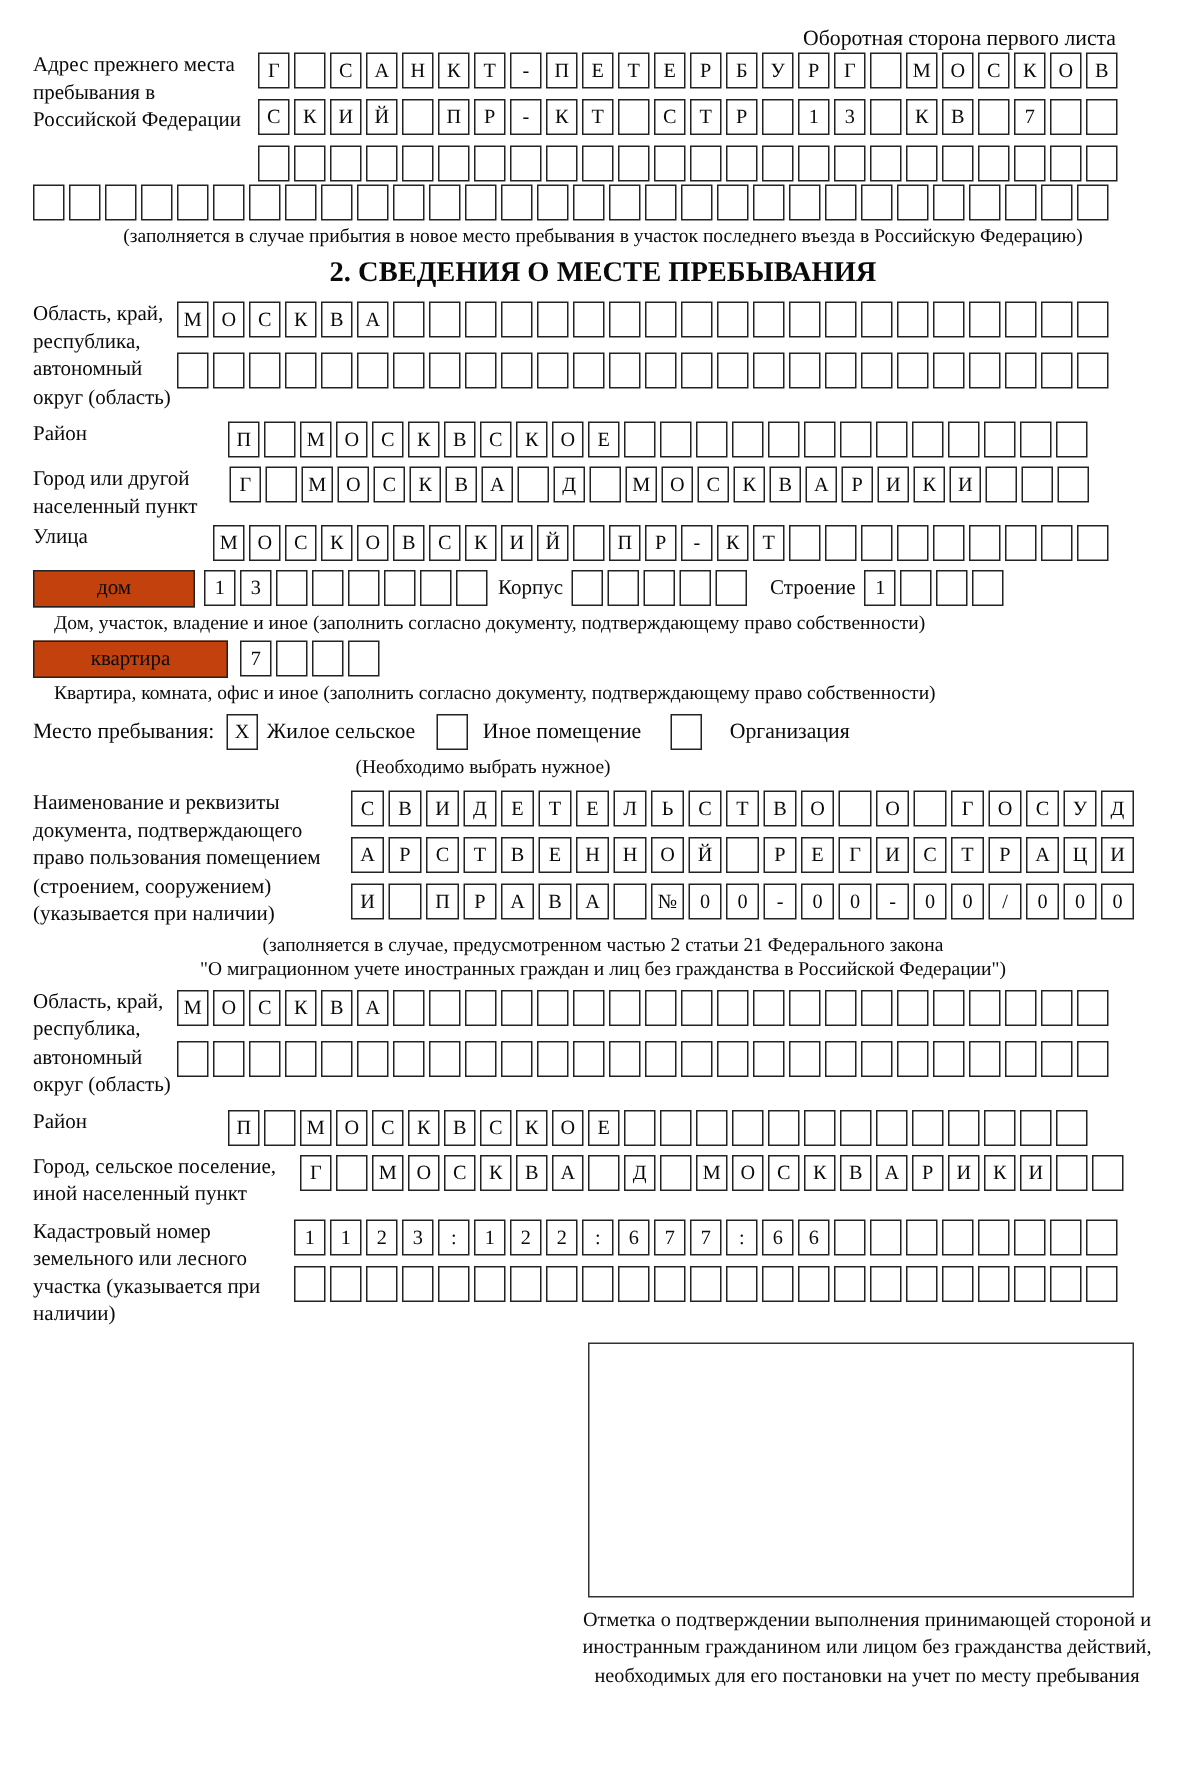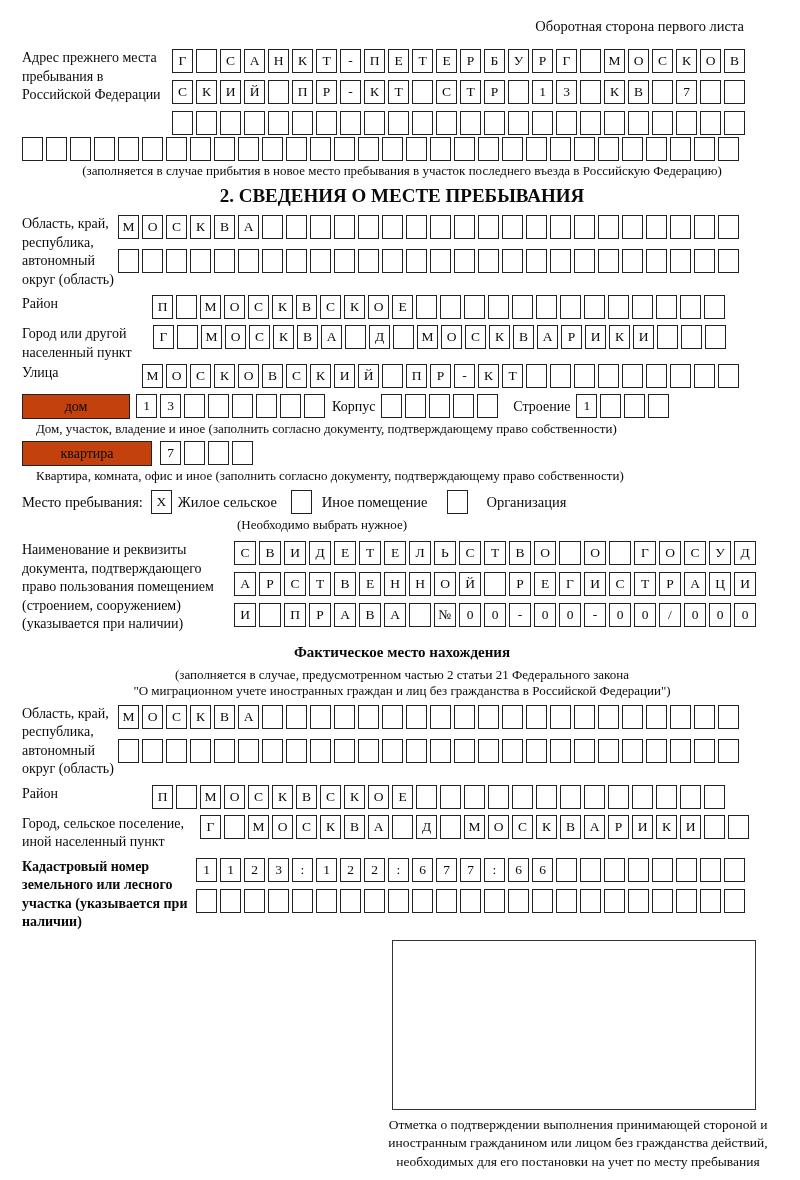--- a/index.html
+++ b/index.html
@@ -1,35 +1,35 @@
 <!DOCTYPE html>
 <html><head>
 <meta charset="utf-8">
 <style>
   html,body{margin:0;padding:0;background:#fff;color:#0a0a0a;}
   body{width:800px;height:1180px;overflow:hidden;font-family:"Liberation Serif",serif;}
   .page{padding:18px 18px 0 22px;}
-  .note{text-align:right;font-size:14.5px;padding-right:38px;margin-bottom:14px;}
+  .note{text-align:right;font-size:14.5px;padding-right:38px;}
   .frow{display:flex;align-items:flex-start;}
   .lbl{font-size:14px;line-height:18.5px;flex:none;}
   .cellrow{display:flex;flex:none;}
   .cell{width:19px;height:22px;border:1.5px solid #222;margin-right:3px;flex:none;
         display:inline-flex;align-items:center;justify-content:center;
         font-size:13.5px;font-family:"Liberation Serif",serif;background:#fff;}
   .wide .cell{width:20px;}
   .stack{display:flex;flex-direction:column;}
   .gap10{gap:10px;} .gap7{gap:7px;}
   .mb4{margin-bottom:4px;} .mb6{margin-bottom:6px;}
   .mb2{margin-bottom:2px;}
   .caption{font-size:13px;line-height:16px;}
   .cap-center{text-align:center;}
   .h2{font-weight:bold;font-size:19px;text-align:center;margin:6px 0 8px 0;}
   .h3{font-weight:bold;font-size:15px;text-align:center;margin:10px 0 6px 0;}
   .lw96{width:96px;} .lw130{width:130px;} .lw131{width:131px;} .lw120{width:120px;}
-  .lw150{width:150px;} .lw212{width:212px;} .lw178{width:178px;} .lw174{width:174px;font-weight:bold;}
+  .lw150{width:150px;} .lw212{width:212px;} .lw178{width:178px;} .lw174{width:174px;}
   .labelbox{border:1.5px solid #222;height:23px;display:flex;align-items:center;
             justify-content:center;font-size:14px;flex:none;background:#c2410c;}
   .inline-lbl{font-size:14px;line-height:25px;flex:none;}
   .cbrow{display:flex;align-items:center;font-size:14.5px;}
   .cb{margin:0 0 0 0;}
   .hint{width:600px;text-align:center;font-size:13px;margin:3px 0 8px 0;}
   .stampbox{border:1.5px solid #333;width:362px;height:168px;margin-left:370px;
             margin-top:8px;background:#fff;}
   .stampcap{width:452px;margin-left:330px;text-align:center;font-size:13.5px;
             line-height:18.5px;margin-top:6px;}
@@ -433,21 +433,20 @@
           <span class="cell">0</span>
           <span class="cell">0</span>
           <span class="cell">/</span>
           <span class="cell">0</span>
           <span class="cell">0</span>
           <span class="cell">0</span>
         </div>
     </div>
   </div>
 
-  <div class="h3">Фактическое место нахождения</div>
   <div class="caption cap-center">(заполняется в случае, предусмотренном частью 2 статьи 21 Федерального закона</div>
   <div class="caption cap-center mb6">"О миграционном учете иностранных граждан и лиц без гражданства в Российской Федерации")</div>
 
   <div class="frow mb6">
     <div class="lbl lw96">Область, край, республика, автономный округ (область)</div>
     <div class="stack gap10">
       <div class="cellrow">
           <span class="cell">М</span>
           <span class="cell">О</span>
           <span class="cell">С</span>

